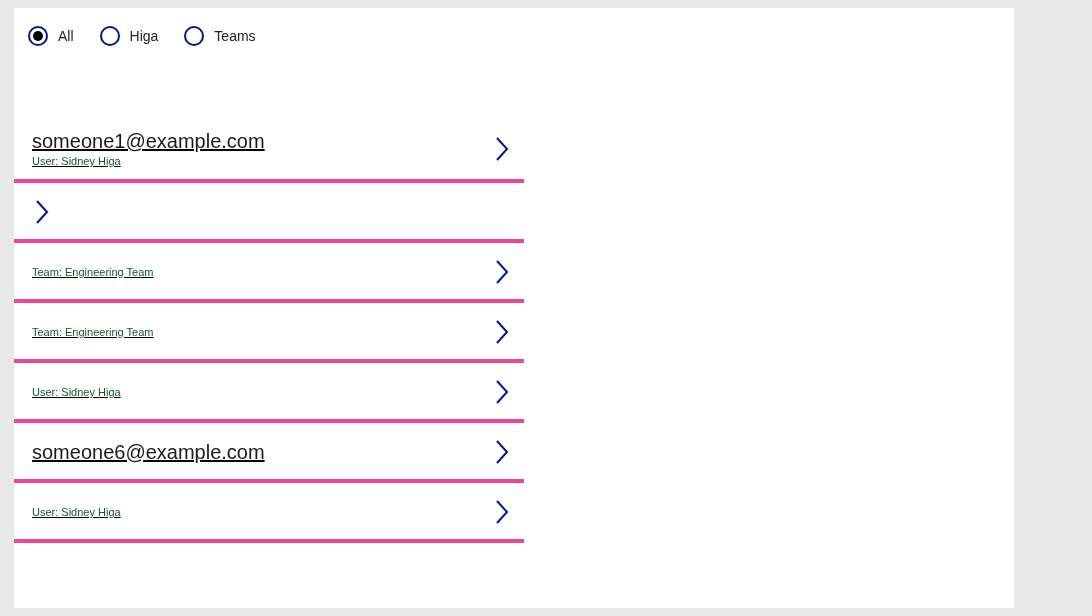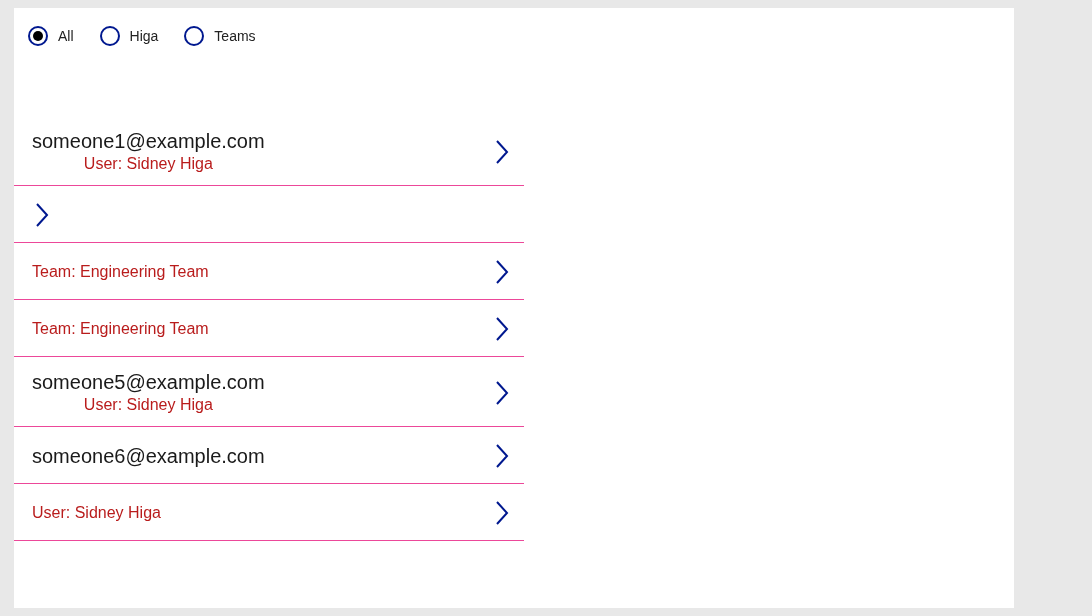--- a/index.html
+++ b/index.html
@@ -44,26 +44,27 @@
   
   .list-wrap::-webkit-scrollbar { width: 18px; }
   .list-wrap::-webkit-scrollbar-track { background: #f0f0f0; }
   .list-wrap::-webkit-scrollbar-thumb { background: #c2c2c2; }
   .list-wrap::-webkit-scrollbar-button { background: #f0f0f0; height: 16px; }
   .list-item {
     display: flex;
     align-items: center;
     justify-content: space-between;
     padding: 14px 10px 12px 18px;
-    border-bottom: 1px solid #ec4899;
+    border-bottom: 4px solid #ec4899;
     cursor: pointer;
+    text-decoration: underline;
   }
   .list-item-text { display: flex; flex-direction: column; gap: 2px; }
   .item-email { font-size: 20px; color: #1a1a1a; font-weight: 400; }
-  .item-sub   { font-size: 16px; color: #b91c1c; font-weight: 300; text-align: center; }
+  .item-sub   { font-size: 11px; color: #14532d; font-weight: 300; }
   .chevron {
     flex-shrink: 0;
     color: #00188f;
     width: 22px; height: 30px;
     display: flex; align-items: center; justify-content: center;
   }
   .chevron svg { width: 16px; height: 26px; }
 </style>
 </head>
 <body>
@@ -122,21 +123,20 @@
           <span class="item-sub">Team: Engineering Team</span>
         </div>
         <span class="chevron">
           <svg viewBox="0 0 16 26" fill="none" stroke="currentColor" stroke-width="2">
             <polyline points="2,2 12,13 2,24"></polyline>
           </svg>
         </span>
       </div>
       <div class="list-item">
         <div class="list-item-text">
-          <span class="item-email">someone5@example.com</span>
           <span class="item-sub">User: Sidney Higa</span>
         </div>
         <span class="chevron">
           <svg viewBox="0 0 16 26" fill="none" stroke="currentColor" stroke-width="2">
             <polyline points="2,2 12,13 2,24"></polyline>
           </svg>
         </span>
       </div>
       <div class="list-item">
         <div class="list-item-text">

